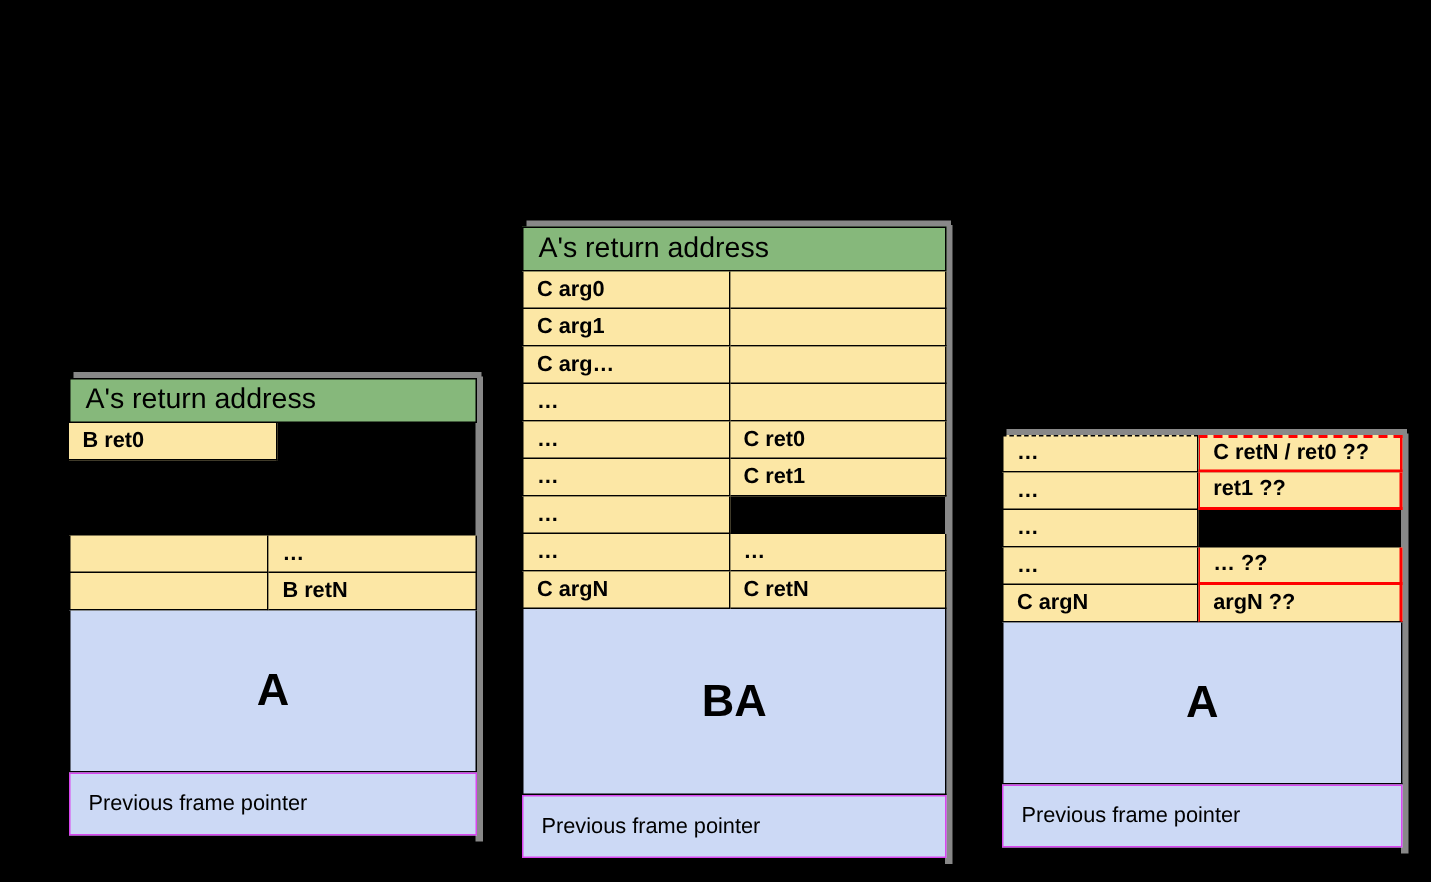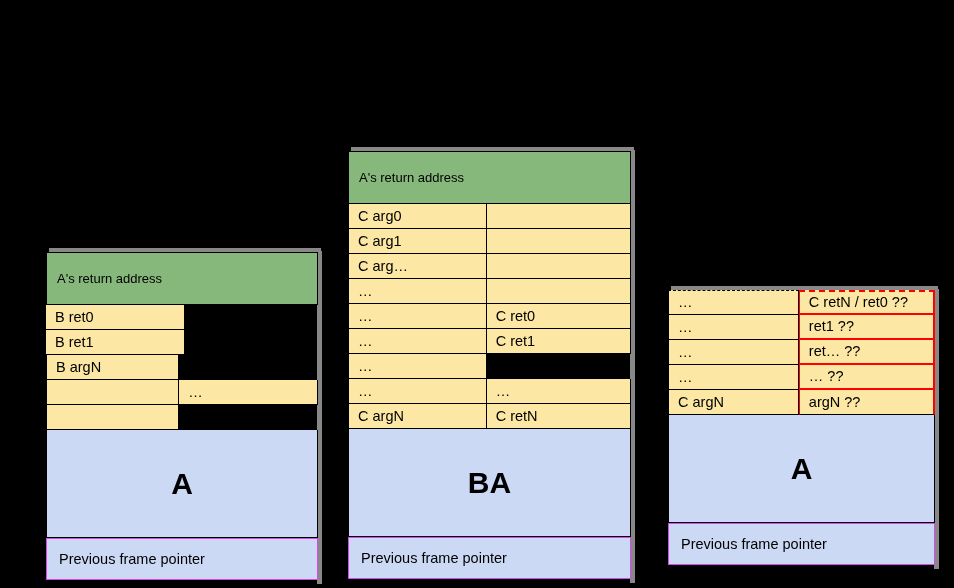--- a/index.html
+++ b/index.html
@@ -41,25 +41,25 @@
     z-index: 0;
   }
 
   
   .hdr {
     position: relative;
     z-index: 1;
     box-sizing: border-box;
     background: #86b87b;
     border: 1px solid #000000;
-    height: 53px;
+    height: 30px;
     display: flex;
     align-items: center;
     padding-left: 10px;
-    font-size: 13px;
+    font-size: 19px;
   }
 
   
   .row {
     position: relative;
     z-index: 1;
     display: flex;
     box-sizing: border-box;
     height: 25px;
   }
@@ -68,20 +68,21 @@
     background: #fce7a5;
     border: 1px solid #000000;
     border-top-width: 0;
     display: flex;
     align-items: center;
     padding-left: 9px;
     font-size: 14.5px;
     line-height: 1;
     overflow: hidden;
     white-space: nowrap;
+    font-weight: bold;
   }
   .cell.left  { width: 49%; border-right-width: 1px; }
   .cell.right { width: 51%; border-left-width: 0; text-align: center; }
   .row.topline .cell { border-top-width: 1px; }
 
   
   .cell.hot {
     border-color: #ff0000;
     border-left-width: 1px;
     border-top-width: 0;
@@ -124,51 +125,50 @@
     padding-left: 12px;
     font-size: 14.5px;
   }
 
   
   #stack-b  { left: 46px;  top: 252px; width: 272px; }
   #stack-ba { left: 348px; top: 151px; width: 283px; }
   #stack-a2 { left: 668px; top: 290px; width: 267px; }
 
   #stack-b  .body-blue { height: 108px; }
-  #stack-ba .body-blue { height: 108px; }
+  #stack-ba .body-blue { height: 124px; }
   #stack-a2 .body-blue { height: 108px; }
 
   #stack-b  .footer-blue { height: 42px; }
   #stack-ba .footer-blue { height: 42px; }
   #stack-a2 .footer-blue { height: 42px; }
 </style>
 </head>
 <body>
 
 <div class="stack" id="stack-b">
   <div class="shadow"></div>
   <div class="shadow-r"></div>
 
   <div class="hdr">A's return address</div>
 
   <div class="row">
     <div class="cell right">B ret0</div>
   </div>
   <div class="row">
-    <div class="cell right">B ret1</div>
-  </div>
-  <div class="row">
-    <div class="cell left">B argN</div>
+  </div>
+  <div class="row">
   </div>
   <div class="row">
     <div class="cell left"></div>
     <div class="cell right">…</div>
   </div>
   <div class="row">
     <div class="cell left"></div>
+    <div class="cell right">B retN</div>
   </div>
 
   <div class="body-blue">A</div>
   <div class="footer-blue">Previous frame pointer</div>
 </div>
 
 <div class="stack" id="stack-ba">
   <div class="shadow"></div>
   <div class="shadow-r"></div>
 
@@ -221,21 +221,20 @@
   <div class="row topline">
     <div class="cell left dashed-top">…</div>
     <div class="cell right hot first-hot hot-side">C retN / ret0 ??</div>
   </div>
   <div class="row">
     <div class="cell left">…</div>
     <div class="cell right hot hot-side">ret1 ??</div>
   </div>
   <div class="row">
     <div class="cell left">…</div>
-    <div class="cell right hot hot-side">ret… ??</div>
   </div>
   <div class="row">
     <div class="cell left">…</div>
     <div class="cell right hot hot-side">… ??</div>
   </div>
   <div class="row">
     <div class="cell left">C argN</div>
     <div class="cell right hot last-hot hot-side">argN ??</div>
   </div>
 

